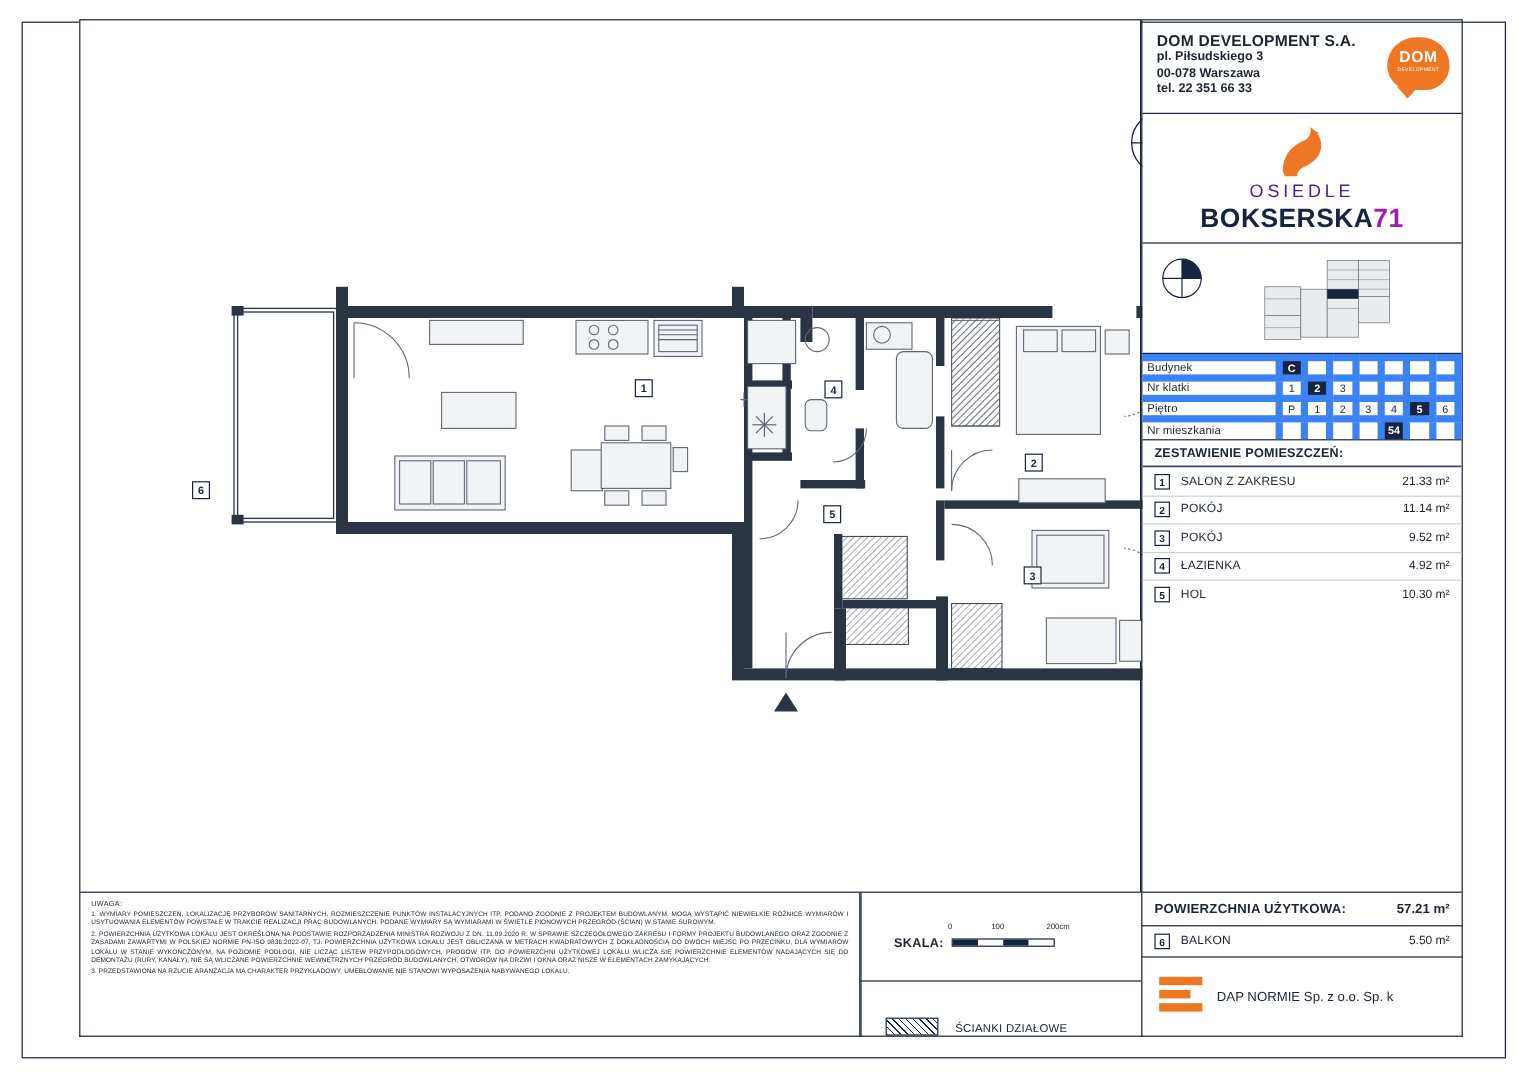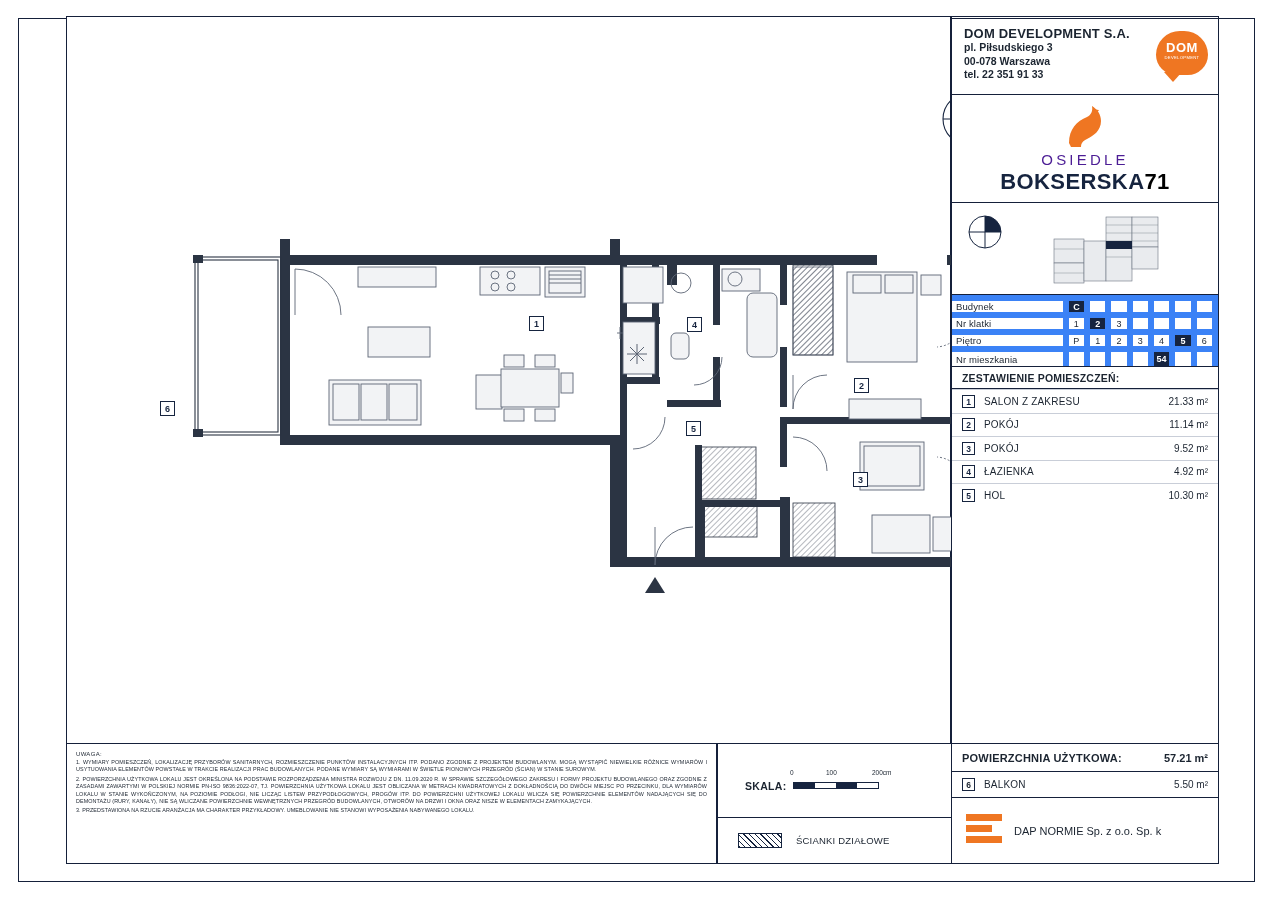--- a/index.html
+++ b/index.html
@@ -127,21 +127,21 @@
   }
   .estate .l2 {
     position: absolute;
     left: 0; right: 0;
     top: 74px;
     font-size: 22px;
     font-weight: bold;
     letter-spacing: .4px;
     color: #16243f;
   }
-  .estate .l2 .num { color: #000000; margin-top: 11px; }
+  .estate .l2 .num { color: #a21caf; margin-top: 11px; }
   
   .locator {
     height: 92px;
     position: relative;
   }
   .locator .compass {
     position: absolute;
     left: 16px; top: 12px;
     width: 34px; height: 34px;
   }
@@ -331,21 +331,21 @@
   .scale-ticks span { position: absolute; }
   .legend-box {
     position: absolute;
     left: 717px; top: 818px;
     width: 234px; height: 46px;
     border: 1px solid #15203a;
     border-top: none;
     border-right: none;
     box-sizing: border-box;
     display: flex;
-    align-items: center;
+    align-items: flex-end;
     padding-left: 20px;
   }
   .hatch-swatch {
     width: 44px; height: 15px;
     border: 1px solid #16243f;
     box-sizing: border-box;
     background-image: repeating-linear-gradient(45deg, #16243f 0 0.8px, transparent 0.8px 4px);
     margin-right: 14px;
   }
   .legend-box .t { font-size: 9.5px; letter-spacing: .2px; }
@@ -585,21 +585,21 @@
     <div class="room-num" style="left:786px; top:455px;">3</div>
     <div class="room-num" style="left:93px; top:384px;">6</div>
   </div>
 
   <div class="right-col">
 
     <div class="rc-block company">
       <div class="name">DOM DEVELOPMENT S.A.</div>
       <div class="addr">pl. Piłsudskiego 3</div>
       <div class="addr">00-078 Warszawa</div>
-      <div class="addr">tel. 22 351 91 33</div>
+      <div class="addr">tel. 22 351 66 33</div>
       <div class="dom-logo">
         <div class="blob"></div>
         <div class="txt1">DOM</div>
         <div class="txt2">DEVELOPMENT</div>
       </div>
     </div>
 
     <div class="rc-block estate">
       <svg class="horse" viewBox="0 0 46 44">
         <path d="M6 40 C6 26 14 18 24 14 C28 12 30 8 29 3 C34 6 38 11 38 18 C38 28 30 33 24 36 C20 38 18 40 18 44 L8 44 Z" fill="#ef7622"></path>

